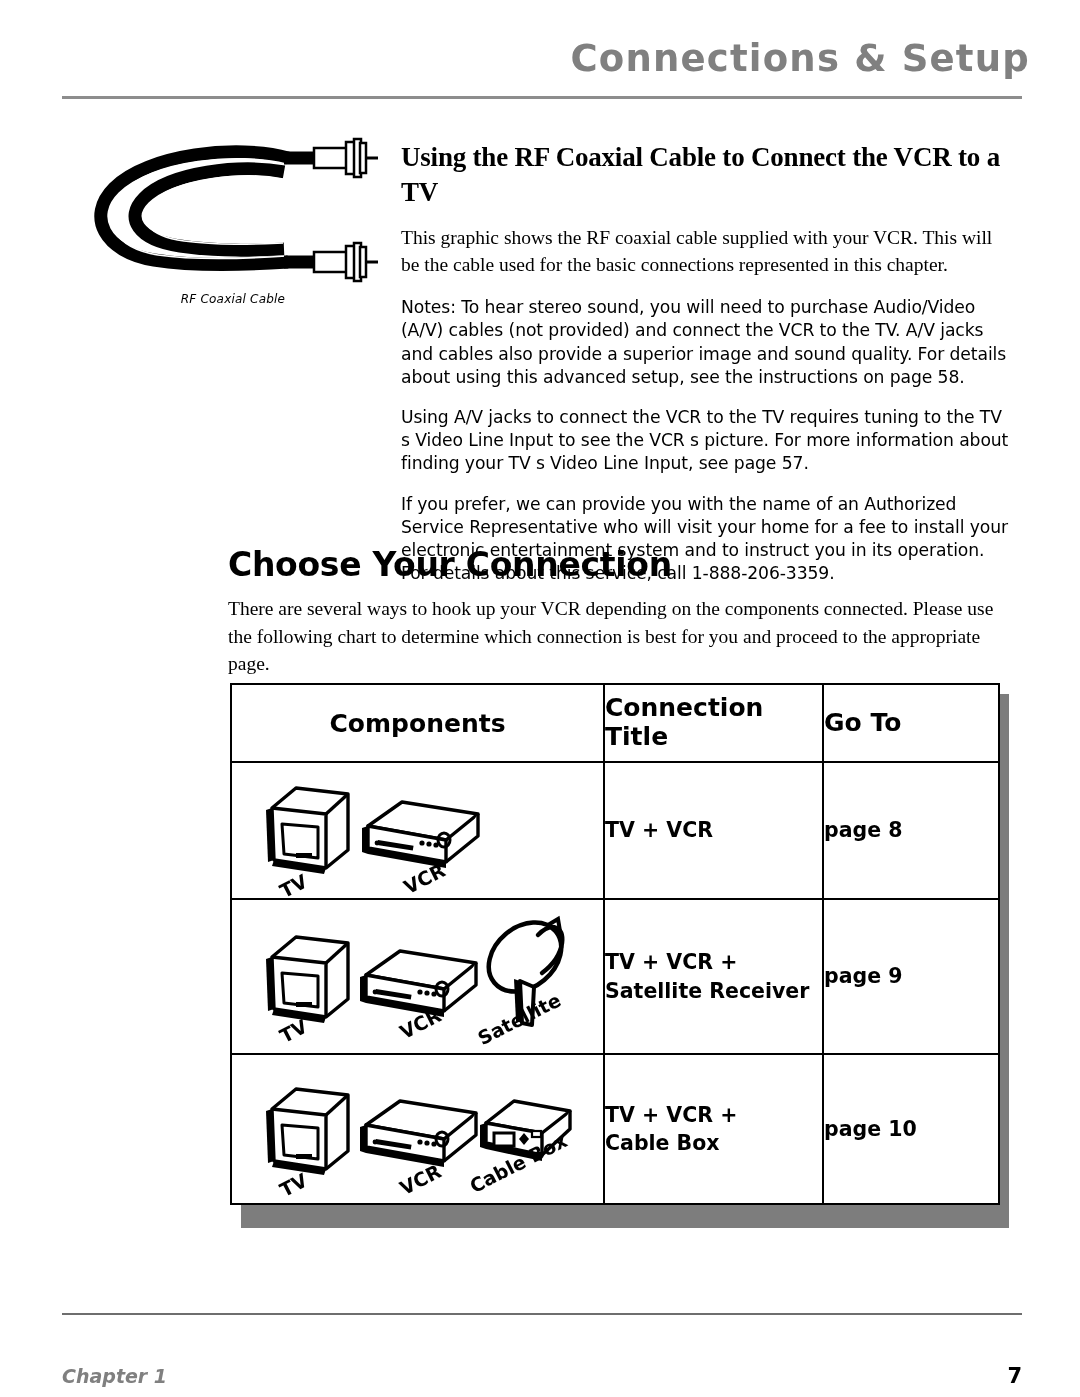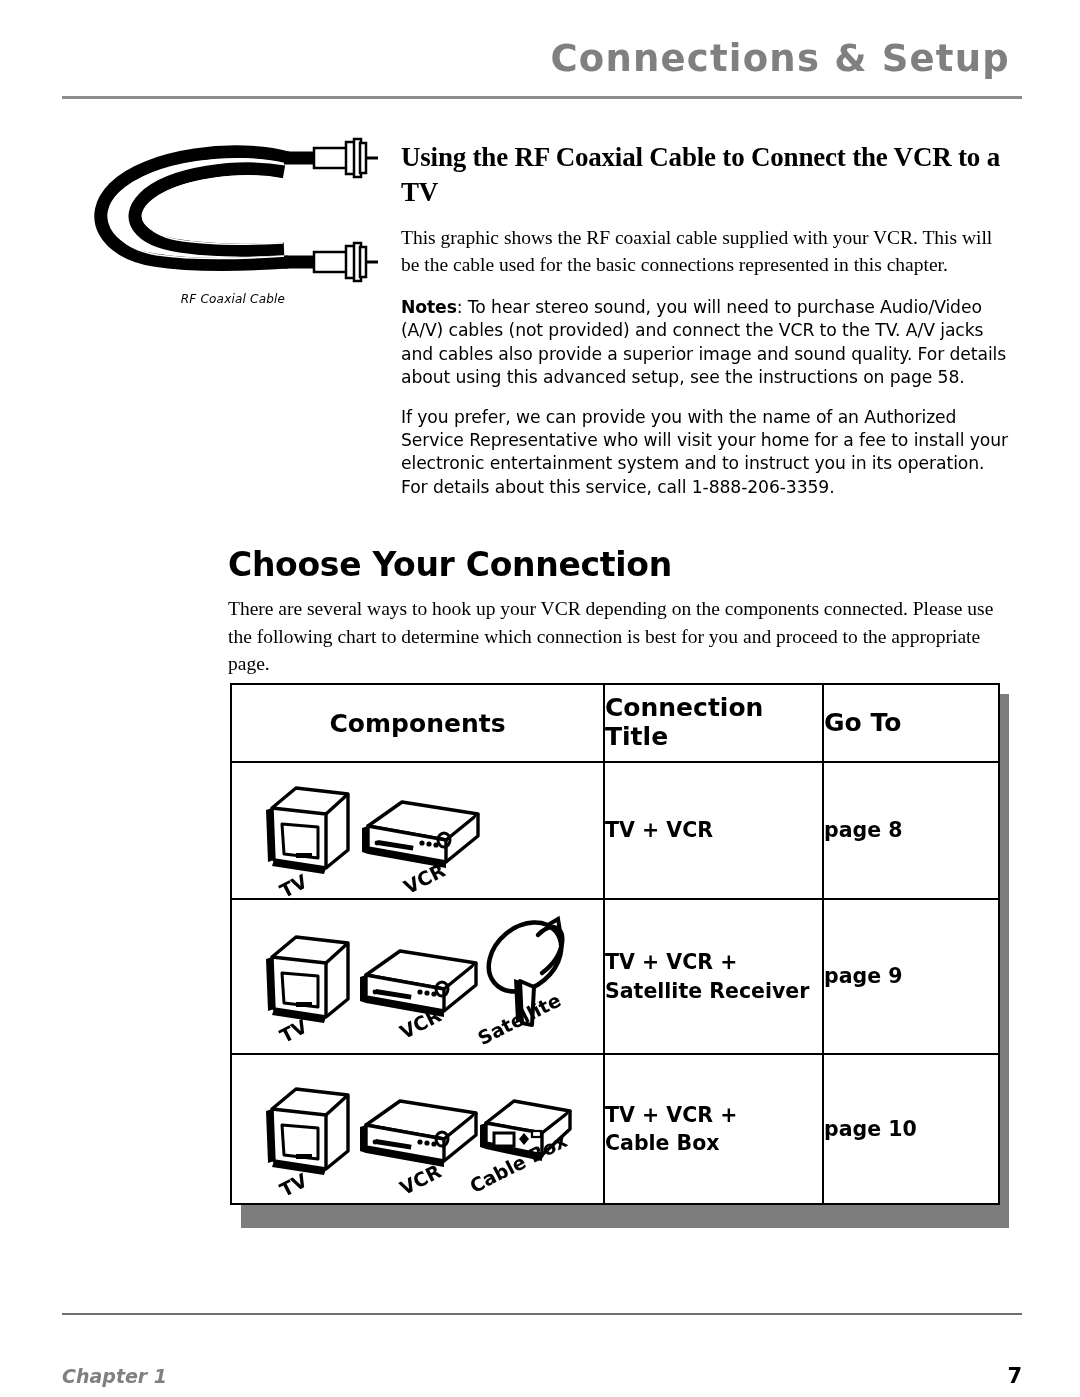--- a/index.html
+++ b/index.html
@@ -11,21 +11,21 @@
     width: 1080px; height: 1397px;
     position: relative;
     font-family: "Liberation Serif", serif;
     color: #000;
     overflow: hidden;
   }
 
   
   .page-header {
     position: absolute;
-    left: 50px; top: 40px; width: 960px;
+    left: 70px; top: 40px; width: 960px;
     text-align: right;
   }
   .page-header .htitle {
     font-family: "DejaVu Sans", sans-serif;
     font-weight: bold;
     font-size: 37px;
     letter-spacing: 1.2px;
     color: #808080;
     line-height: 1;
     white-space: nowrap;
@@ -74,21 +74,21 @@
     margin: 0 0 18px 0;
     text-align: left;
   }
   p.sans {
     font-family: "DejaVu Sans", sans-serif;
     font-size: 17.2px;
     line-height: 1.35;
     margin: 0 0 17px 0;
     letter-spacing: -0.1px;
   }
-  p.sans b { font-weight: bold; }
+  p.sans b { font-weight: normal; }
 
   
   h2.big-title {
     position: absolute;
     left: 228px; top: 545px;
     font-family: "DejaVu Sans", sans-serif;
     font-weight: bold;
     font-size: 33px;
     margin: 0;
     letter-spacing: -0.3px;
@@ -237,20 +237,21 @@
   <div class="figure-caption">RF Coaxial Cable</div>
 </div>
 
 <div class="col-right">
   <h1 class="sec-title">Using the RF Coaxial Cable to Connect the VCR to a TV</h1>
 
   <p class="serif">This graphic shows the RF coaxial cable supplied with your VCR. This will be the cable used for the basic connections represented in this chapter.</p>
 
   <p class="sans"><b>Notes</b><span>: To hear stereo sound, you will need to purchase Audio/Video (A/V) cables (not provided) and connect the VCR to the TV. A/V jacks and cables also provide a superior image and sound quality. For details about using this advanced setup, see the instructions on page 58.</span></p>
 
+  <p class="sans">Using A/V jacks to connect the VCR to the TV requires tuning to the TV s Video Line Input to see the VCR s picture. For more information about finding your TV s Video Line Input, see page 57.</p>
 
   <p class="sans">If you prefer, we can provide you with the name of an Authorized Service Representative who will visit your home for a fee to install your electronic entertainment system and to instruct you in its operation. For details about this service, call 1-888-206-3359.</p>
 </div>
 
 <h2 class="big-title">Choose Your Connection</h2>
 <div class="intro-para">There are several ways to hook up your VCR depending on the components connected. Please use the following chart to determine which connection is best for you and proceed to the appropriate page.</div>
 
 <div class="table-shadow"></div>
 <div class="table-wrap">
   <table class="chart">

